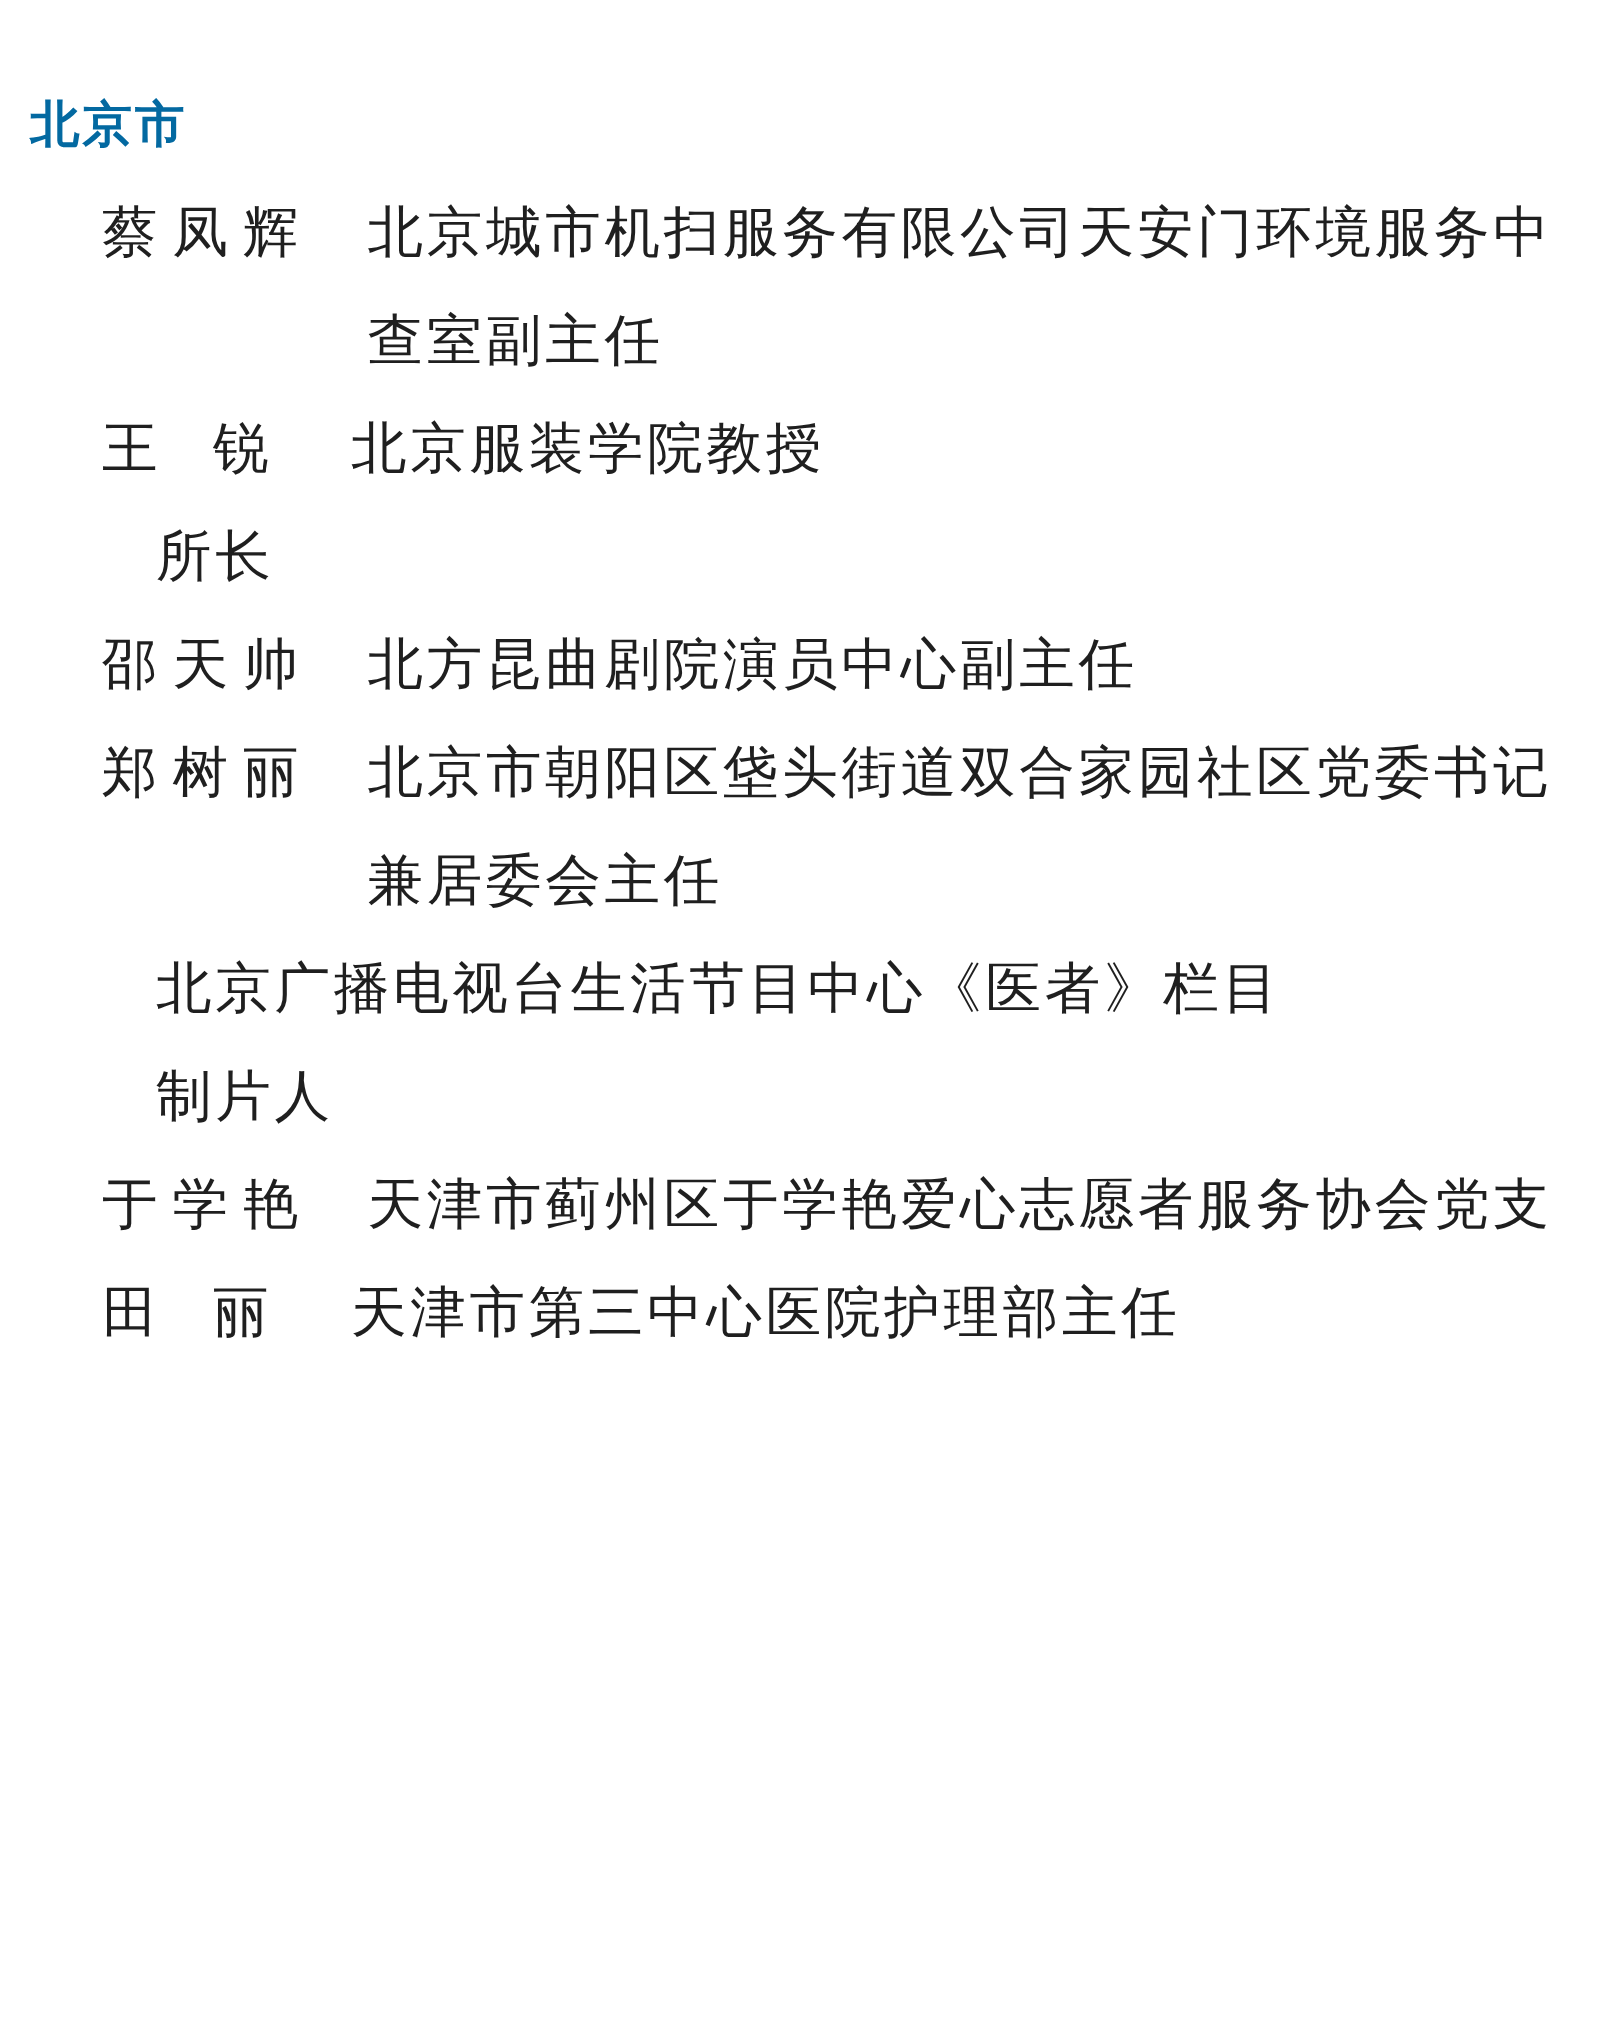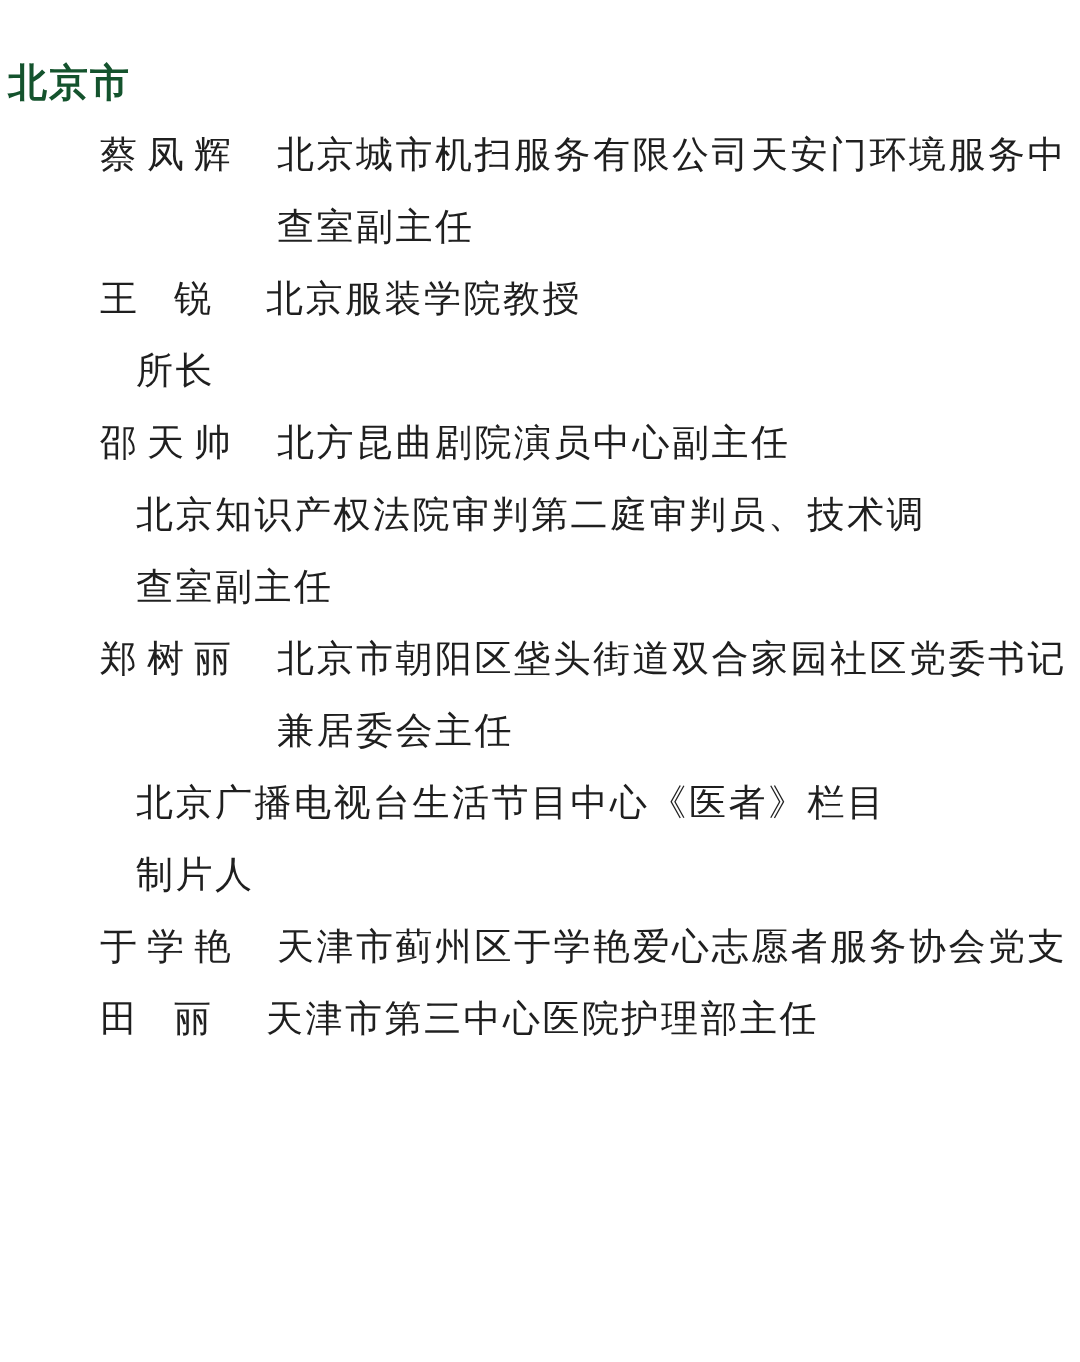--- a/index.html
+++ b/index.html
@@ -9,33 +9,33 @@
     height: 1362px;
     background: #ffffff;
     box-sizing: border-box;
     padding: 47px 30px 0 0;
     overflow: hidden;
     font-family: "DejaVu Serif", "Liberation Serif", serif;
     color: #1f1f1f;
   }
   .city {
     margin: 0;
-    padding-left: 8px;
+    padding-left: 20px;
     font-family: "Liberation Sans", "DejaVu Sans", sans-serif;
     font-weight: 700;
-    font-size: 39px;
+    font-size: 33px;
     line-height: 72px;
     letter-spacing: 2px;
-    color: #14532d;
+    color: #0369a1;
     white-space: nowrap;
   }
   .person {
     display: flex;
     align-items: flex-start;
-    padding-left: 100px;
+    padding-left: 68px;
   }
   .name {
     flex: 0 0 130px;
     font-size: 37px;
     line-height: 72px;
     white-space: nowrap;
   }
   .name.spread { letter-spacing: 10px; }
   .titles {
     margin-left: 36px;
@@ -78,24 +78,20 @@
     </div>
 
     <div class="person">
       <span class="name spread">邵天帅</span>
       <span class="titles">
         <span class="tline" style="display:block">北方昆曲剧院演员中心副主任</span>
       </span>
     </div>
 
     <div class="person">
-      <span class="titles">
-        <span class="tline" style="display:block">北京知识产权法院审判第二庭审判员、技术调</span>
-        <span class="tline" style="display:block">查室副主任</span>
-      </span>
     </div>
 
     <div class="person">
       <span class="name spread">郑树丽</span>
       <span class="titles">
         <span class="tline" style="display:block">北京市朝阳区垡头街道双合家园社区党委书记</span>
         <span class="tline" style="display:block">兼居委会主任</span>
       </span>
     </div>
 

